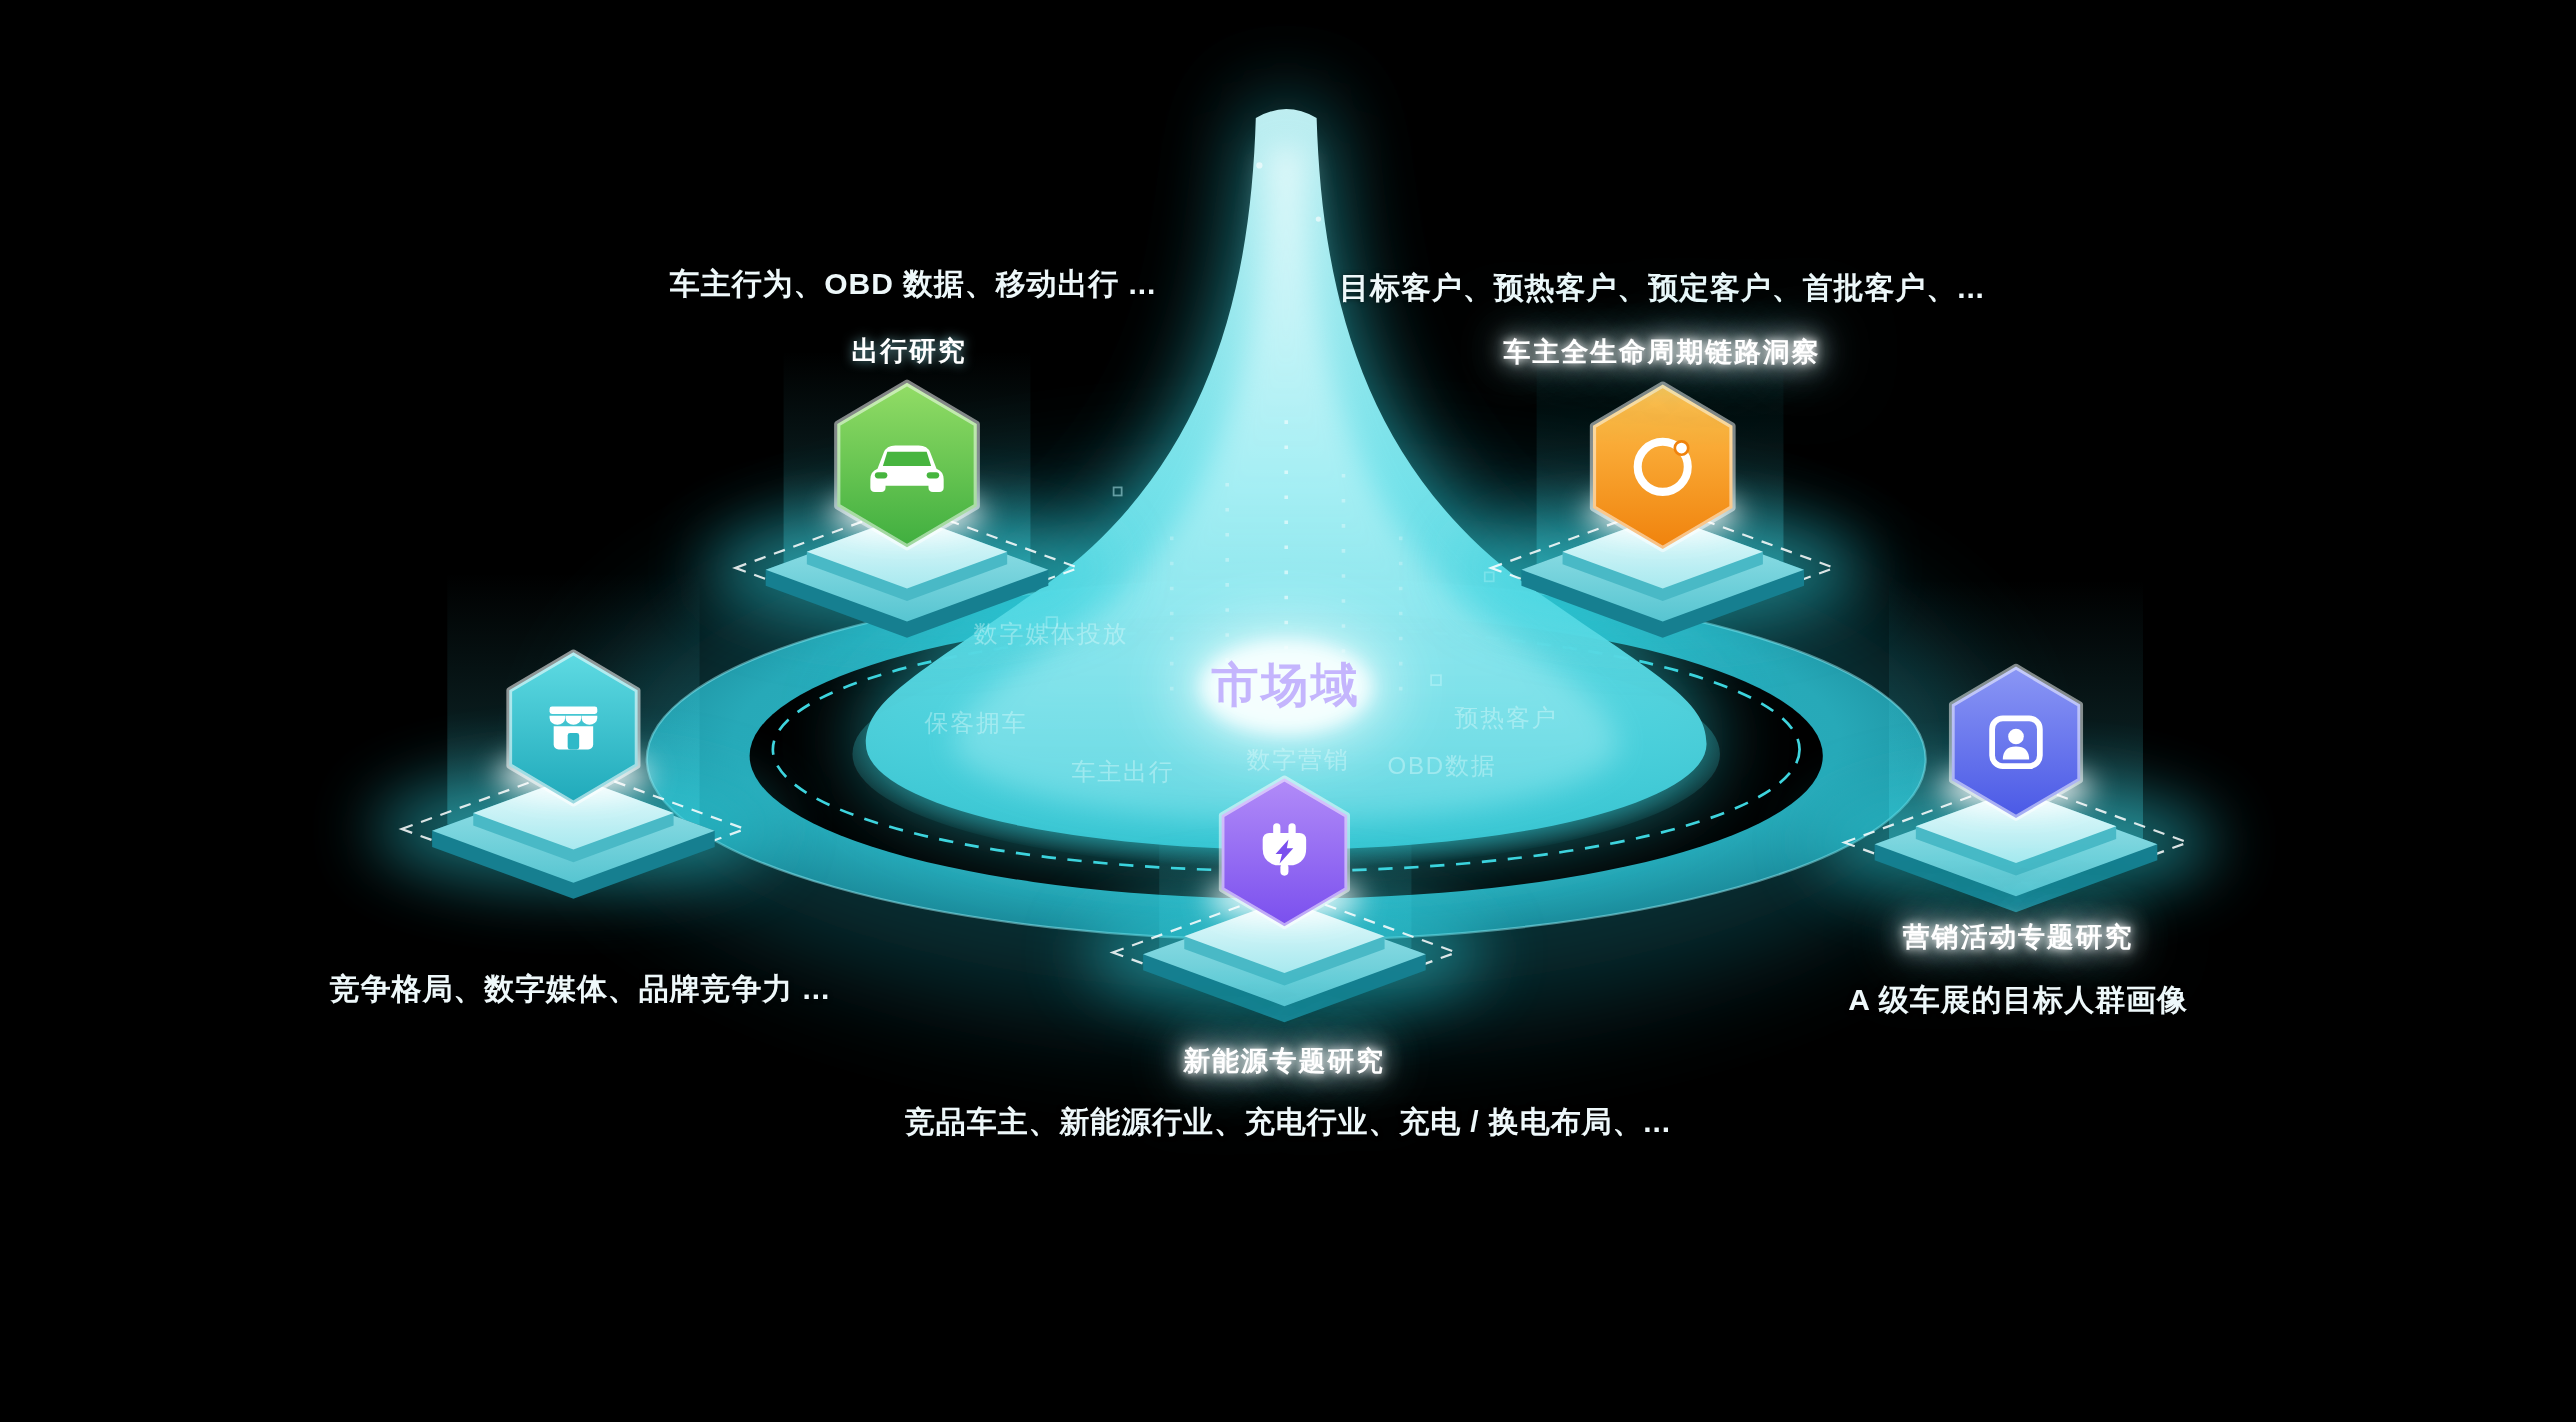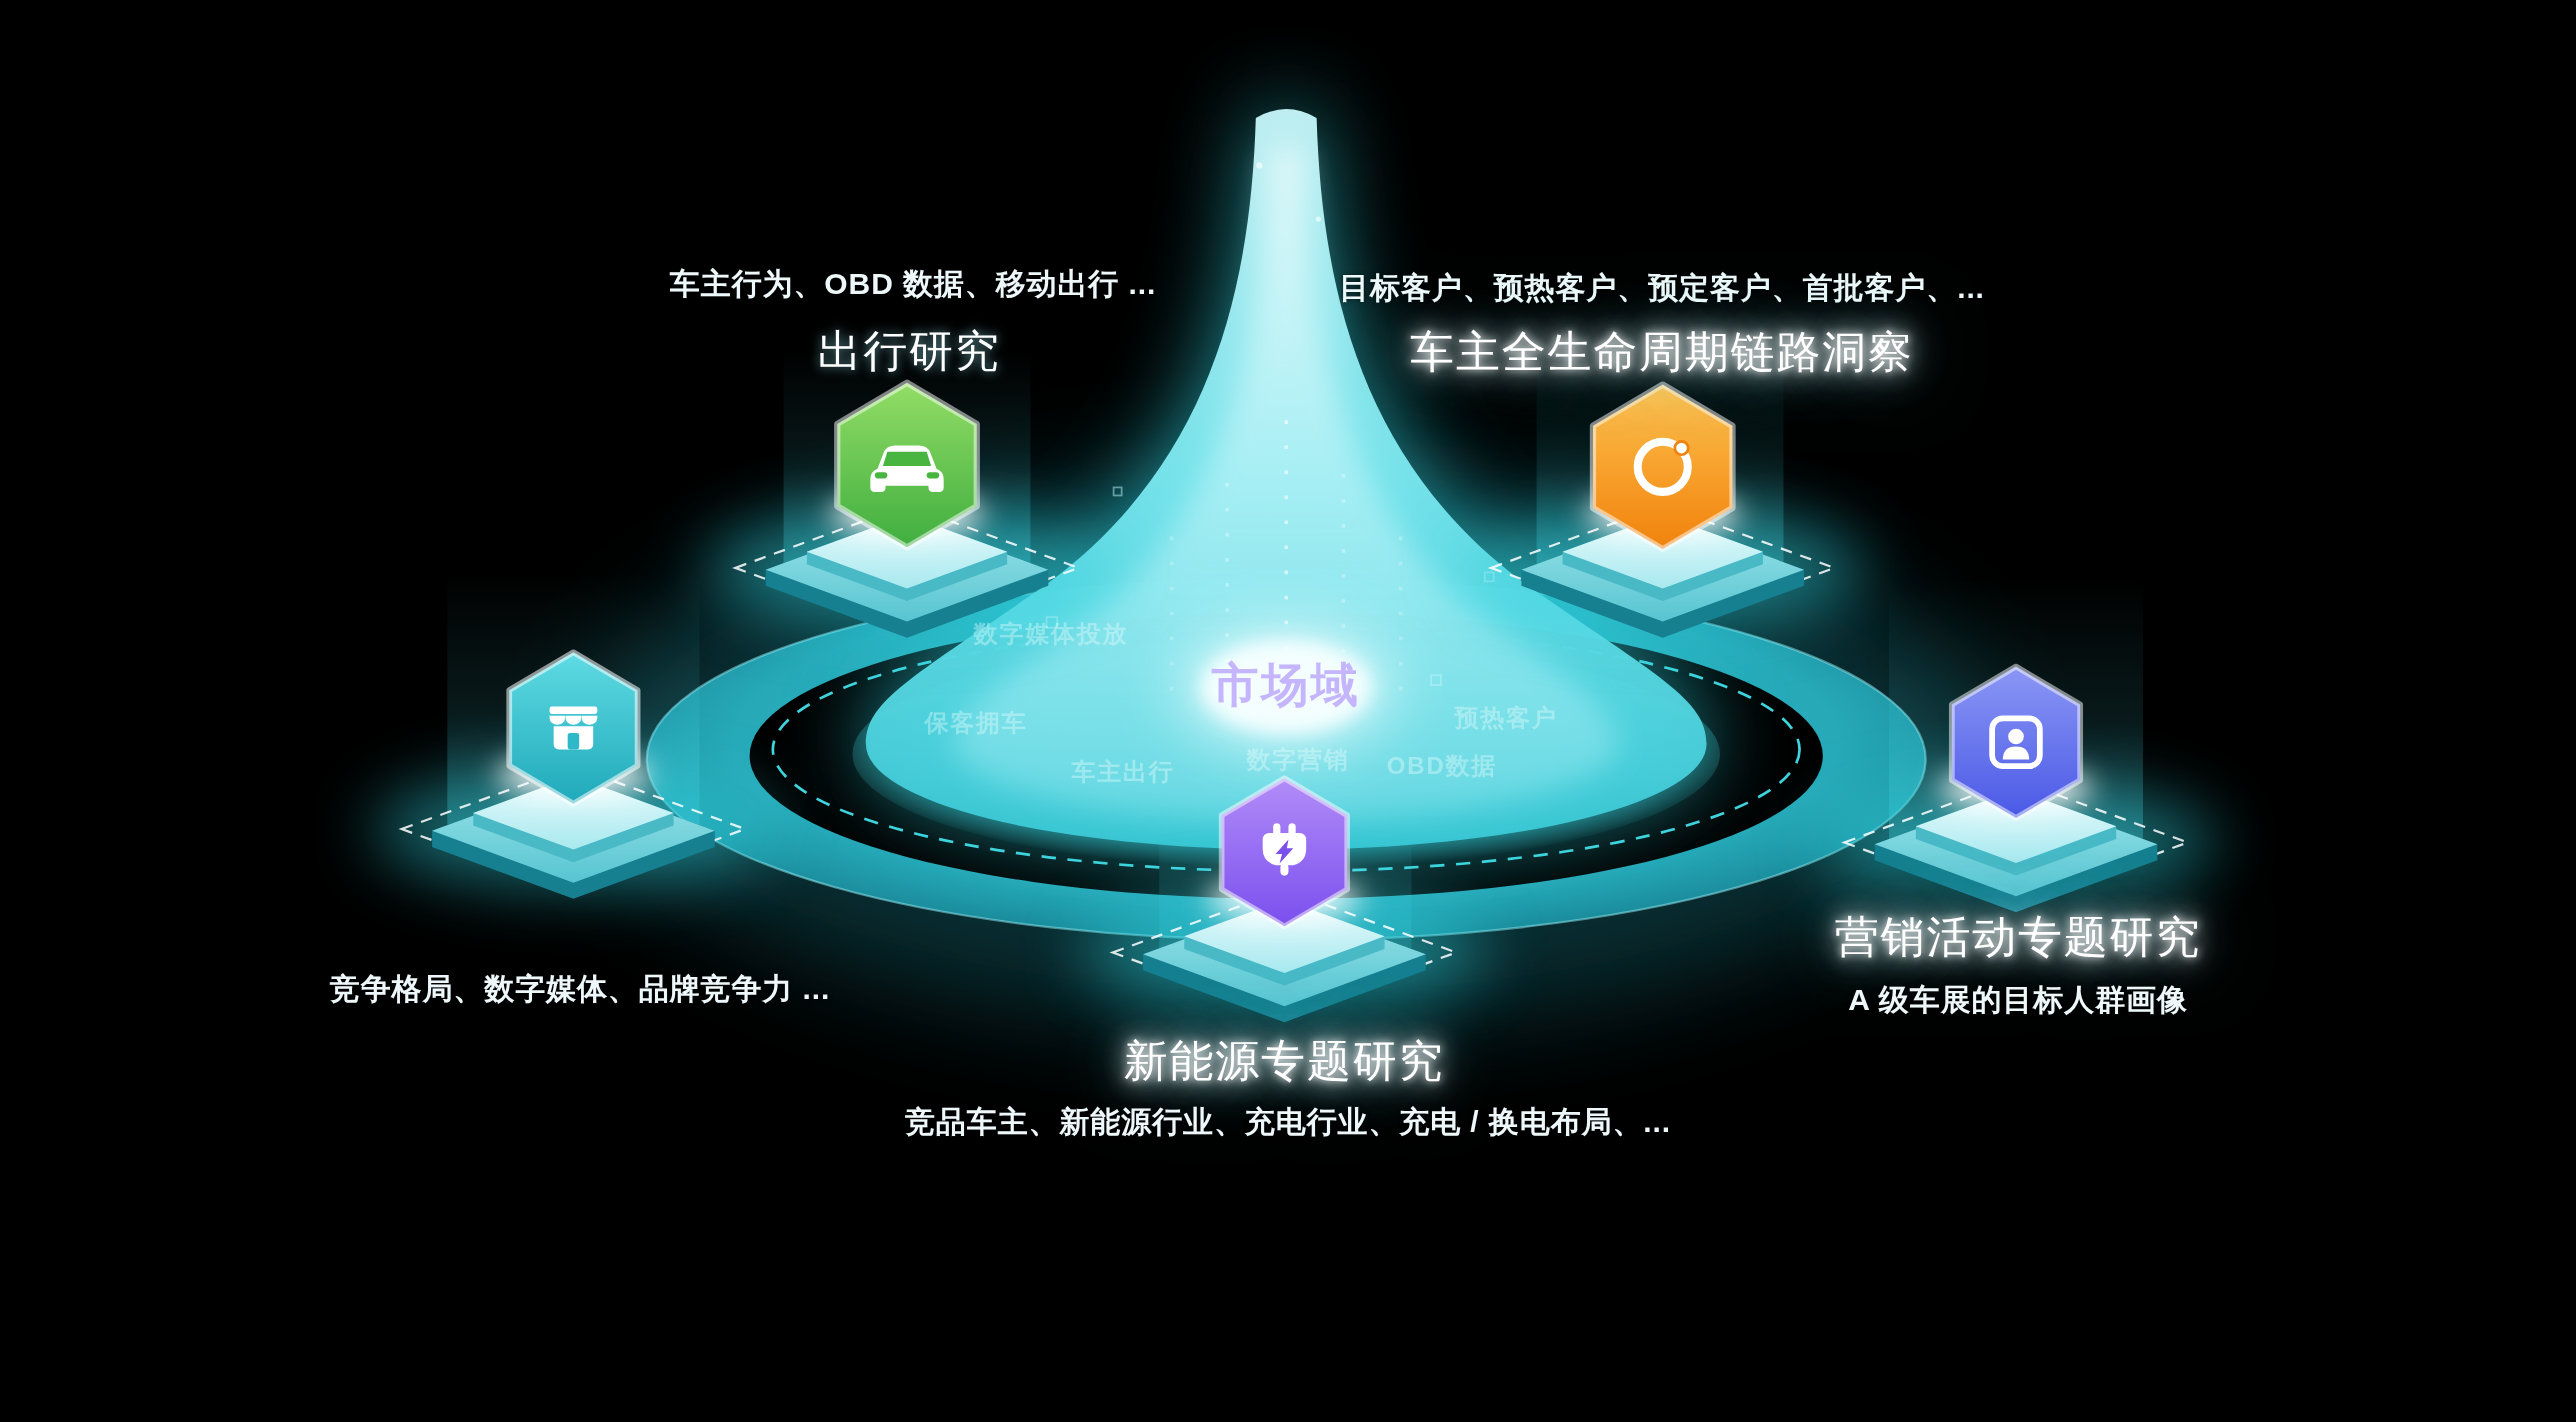--- a/index.html
+++ b/index.html
@@ -9,34 +9,34 @@
     background:#000; overflow:hidden;
     font-family:"Liberation Sans","DejaVu Sans",sans-serif;
   }
   .scene svg { position:absolute; left:0; top:0; }
   .label { position:absolute; transform:translate(-50%,-50%); white-space:nowrap; }
   .desc {
     font-size:30px; font-weight:600; color:#eef8fa; letter-spacing:0.9px;
     text-shadow:0 0 5.4px rgba(0,0,0,.6);
   }
   .node-title {
-    font-size:44px; font-weight:400; color:#ffffff; letter-spacing:1.8px;
+    font-size:27px; font-weight:700; color:#ffffff; letter-spacing:1.8px;
     text-shadow:0 0 10.7px rgba(150,235,245,.75);
   }
   .glow-strong {
     color:#ffffff;
     text-shadow:0 0 9px #ffffff, 0 0 23px rgba(255,255,255,.95),
       0 0 43px rgba(170,240,250,.9), 0 0 81px rgba(120,225,240,.7);
     text-align:center;
   }
   .center-title {
     font-size:47px; font-weight:700; color:#c4b5fd; letter-spacing:2.7px;
   }
   .watermark {
-    font-size:24px; font-weight:700; color:rgba(235,255,255,.38); letter-spacing:1.8px;
+    font-size:24px; font-weight:400; color:rgba(235,255,255,.38); letter-spacing:1.8px;
   }
 </style>
 </head>
 <body>
 
 <div class="scene">
 
 <svg width="2576" height="1422" viewBox="0 0 2880 1590">
   <defs>
     <radialGradient id="discOuter" cx="50%" cy="45%" r="60%">

